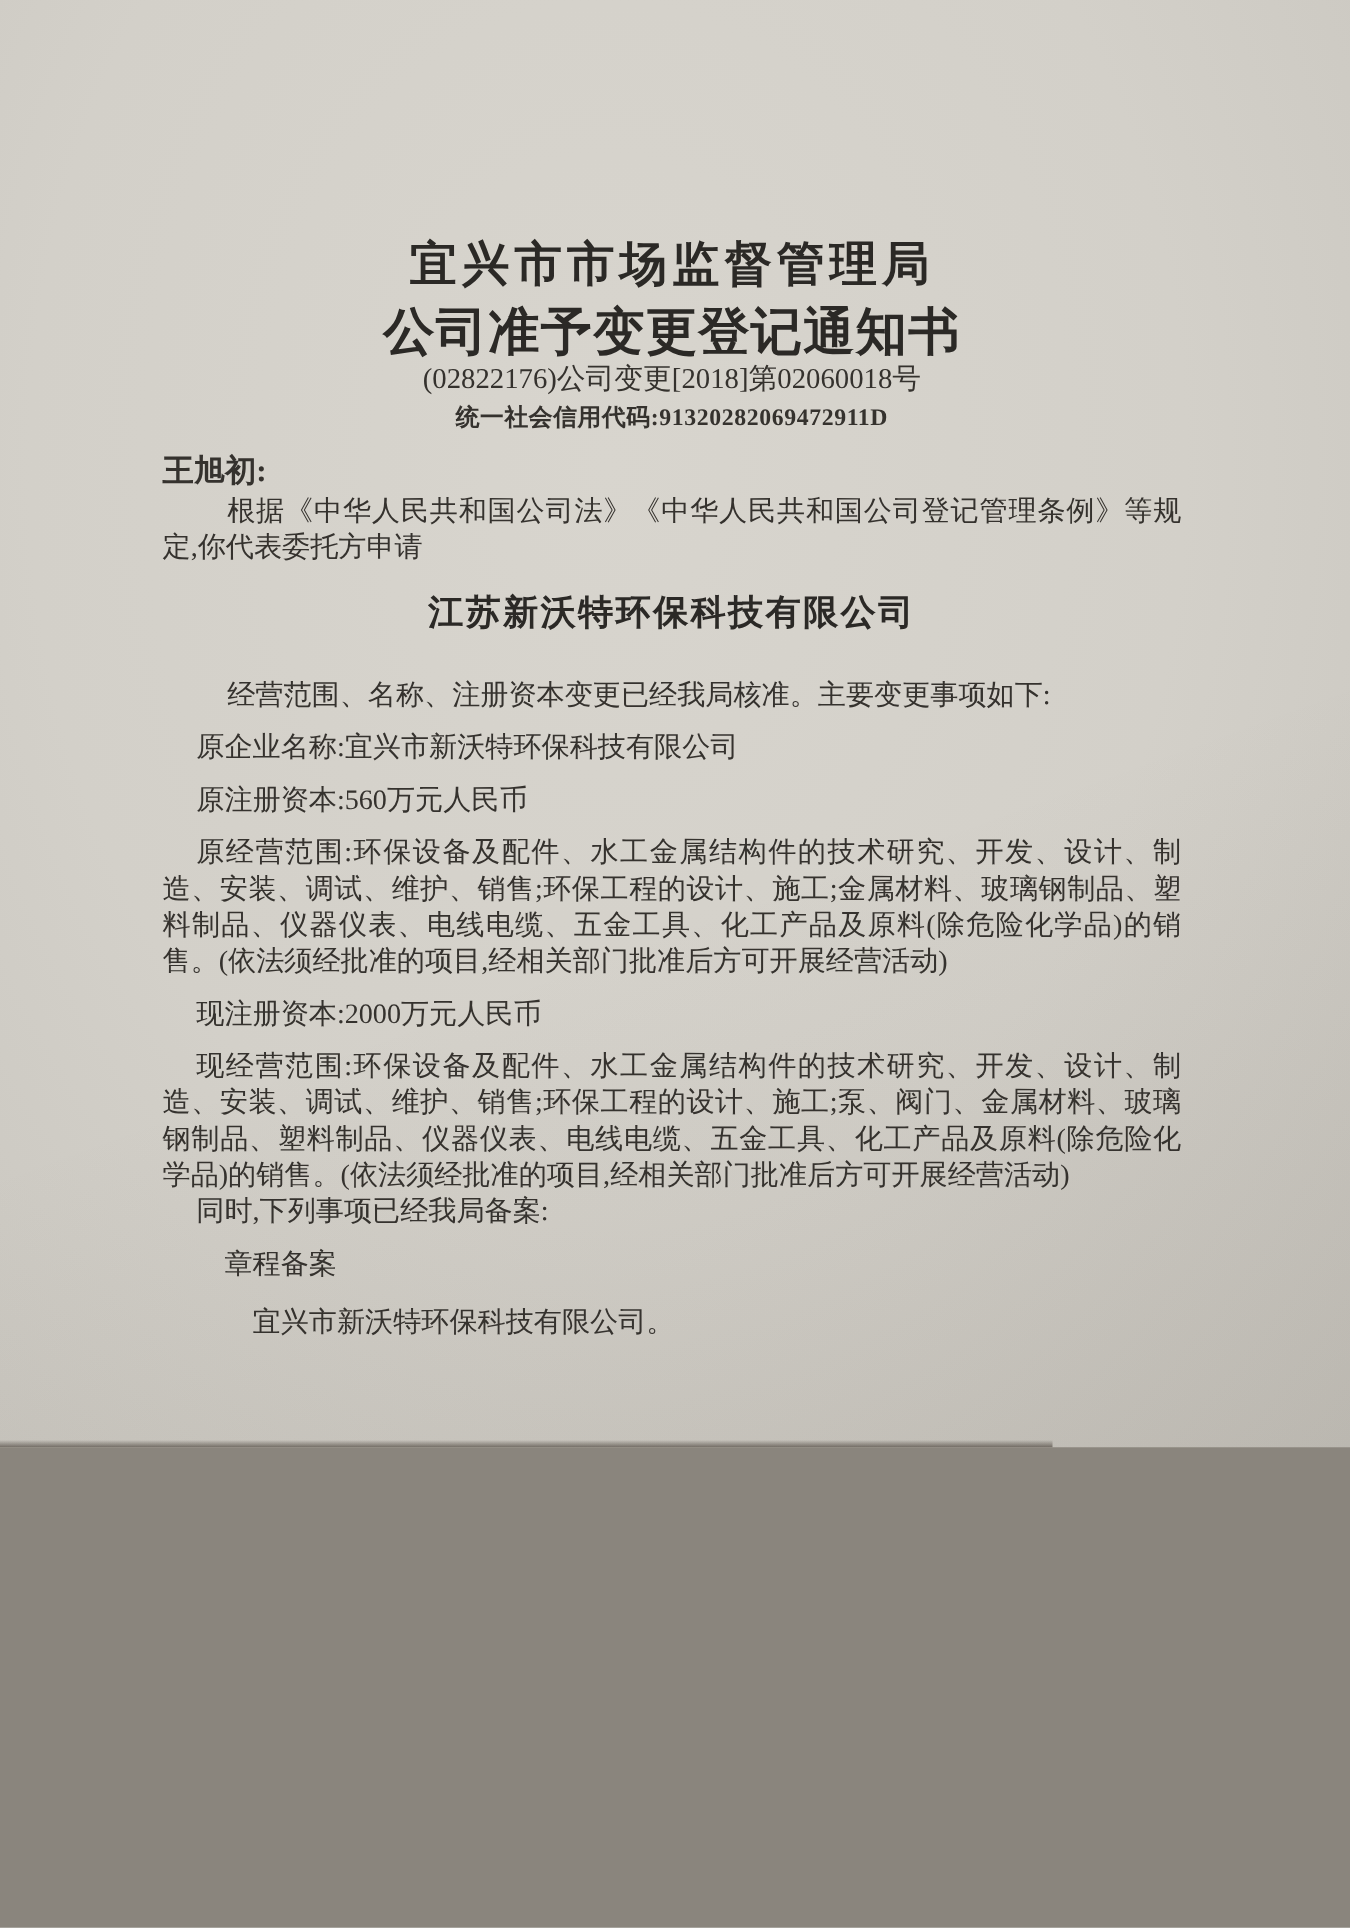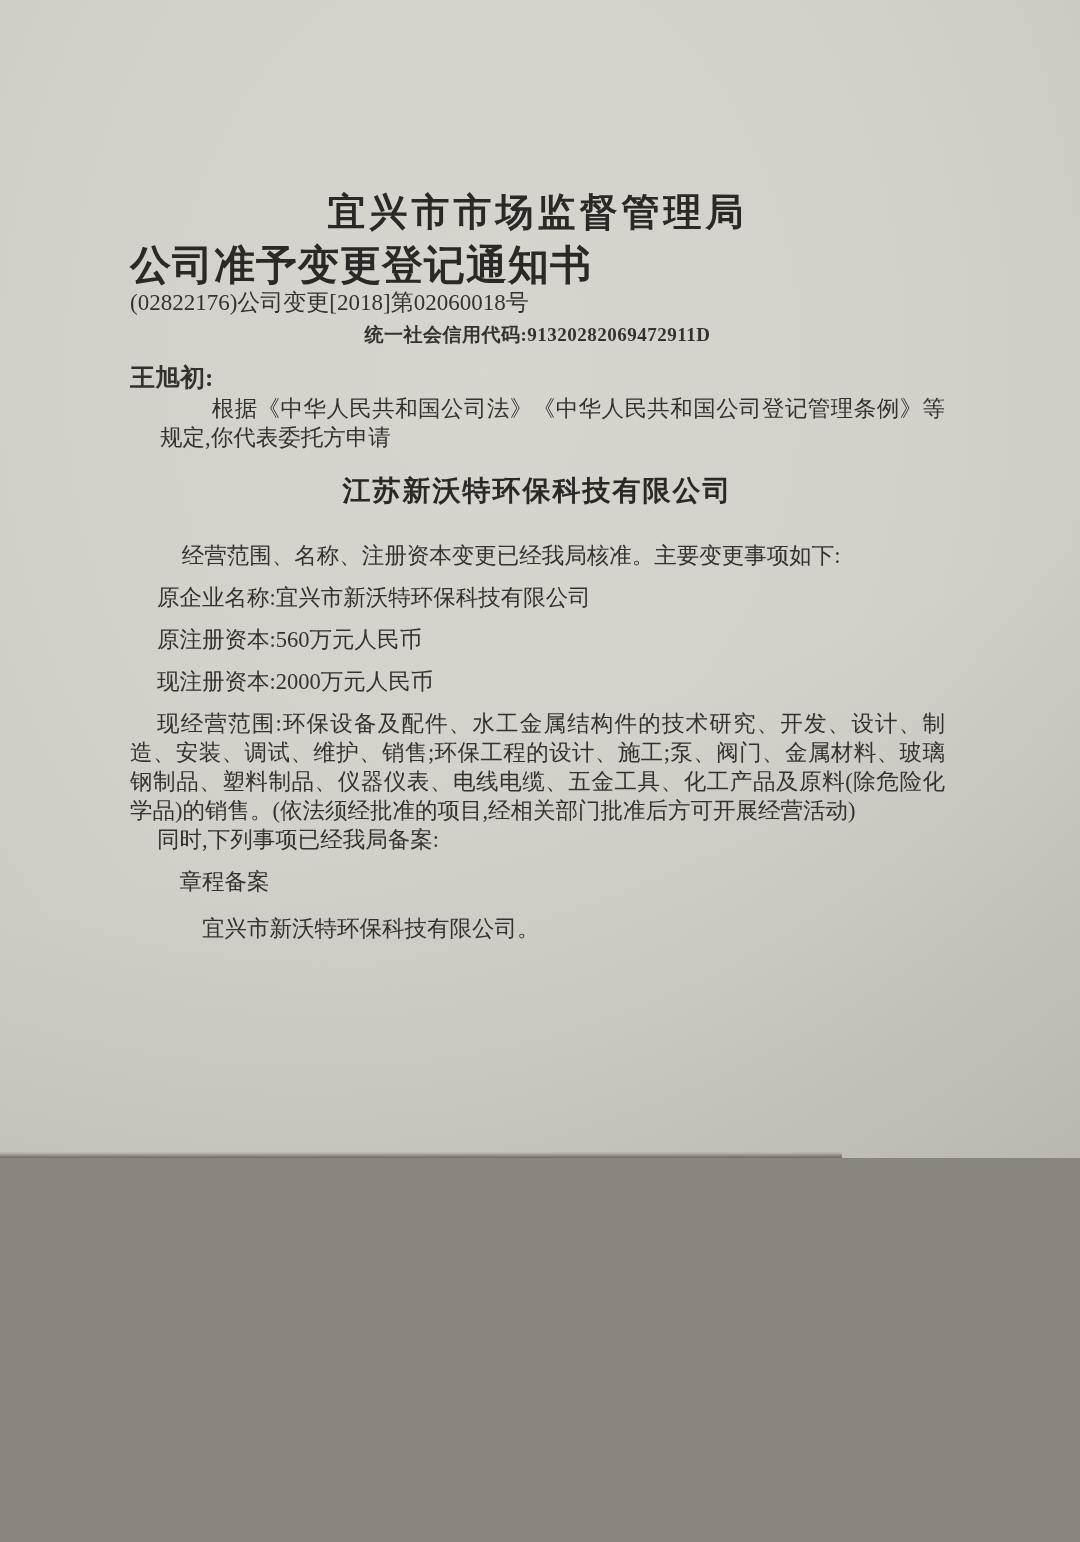--- a/index.html
+++ b/index.html
@@ -28,28 +28,28 @@
     position: absolute; left: 130px; right: 135px; top: 0;
     font-size: 22.5px; line-height: 29px;
     text-align: justify;
   }
   h1.authority {
     margin-top: 198px; text-align: center;
     font-family: "Liberation Sans", "DejaVu Sans", sans-serif;
     font-size: 38px; font-weight: 700; letter-spacing: 4px; color: #2b2926;
   }
   h2.doc-title {
-    margin-top: 24px; text-align: left;
+    margin-top: 24px; text-align: center;
     font-family: "Liberation Sans", "DejaVu Sans", sans-serif;
     font-size: 41px; font-weight: 700; letter-spacing: 1px; color: #2b2926;
   }
-  .docnum { margin-top: 8px; text-align: left; font-size: 23px; }
+  .docnum { margin-top: 8px; text-align: center; font-size: 23px; }
   .credit { margin-top: 3px; text-align: center; font-size: 19px; font-weight: 700; letter-spacing: 0.5px; }
   .addressee { margin-top: 14px; font-size: 25px; font-weight: 700; }
-  .intro { margin-top: 2px; text-indent: 2.3em; margin-left: 30px; }
+  .intro { margin-top: 2px; text-indent: 2.3em; }
   .company {
     margin-top: 24px; text-align: center; text-indent: 0;
     font-size: 28px; font-weight: 700; letter-spacing: 2px; color: #2b2926; font-family: Liberation Serif, serif;
   }
   .approval { margin-top: 36px; text-indent: 2.3em; }
   .item { margin-top: 13px; text-indent: 1.2em; }
   .filing-note { text-indent: 1.2em; }
   .filing-item { margin-top: 13px; text-indent: 2.2em; }
   .instruction { margin-top: 18px; text-indent: 3.2em; }
   .issue-date {
@@ -83,20 +83,21 @@
     <div class="docnum">(02822176)公司变更[2018]第02060018号</div>
     <div class="credit">统一社会信用代码:91320282069472911D</div>
 
     <p class="addressee">王旭初:</p>
     <p class="intro">根据《中华人民共和国公司法》《中华人民共和国公司登记管理条例》等规定,你代表委托方申请</p>
     <p class="company">江苏新沃特环保科技有限公司</p>
     <p class="approval">经营范围、名称、注册资本变更已经我局核准。主要变更事项如下:</p>
 
     <p class="item">原企业名称:宜兴市新沃特环保科技有限公司</p>
     <p class="item">原注册资本:560万元人民币</p>
+    <p class="item">原经营范围:环保设备及配件、水工金属结构件的技术研究、开发、设计、制造、安装、调试、维护、销售;环保工程的设计、施工;金属材料、玻璃钢制品、塑料制品、仪器仪表、电线电缆、五金工具、化工产品及原料(除危险化学品)的销售。(依法须经批准的项目,经相关部门批准后方可开展经营活动)</p>
     <p class="item">现注册资本:2000万元人民币</p>
     <p class="item">现经营范围:环保设备及配件、水工金属结构件的技术研究、开发、设计、制造、安装、调试、维护、销售;环保工程的设计、施工;泵、阀门、金属材料、玻璃钢制品、塑料制品、仪器仪表、电线电缆、五金工具、化工产品及原料(除危险化学品)的销售。(依法须经批准的项目,经相关部门批准后方可开展经营活动)</p>
 
     <p class="filing-note">同时,下列事项已经我局备案:</p>
     <p class="filing-item">章程备案</p>
     <p class="instruction">宜兴市新沃特环保科技有限公司。</p>
   </div>
 
   <div class="issue-date">2018年02月06日</div>
 

